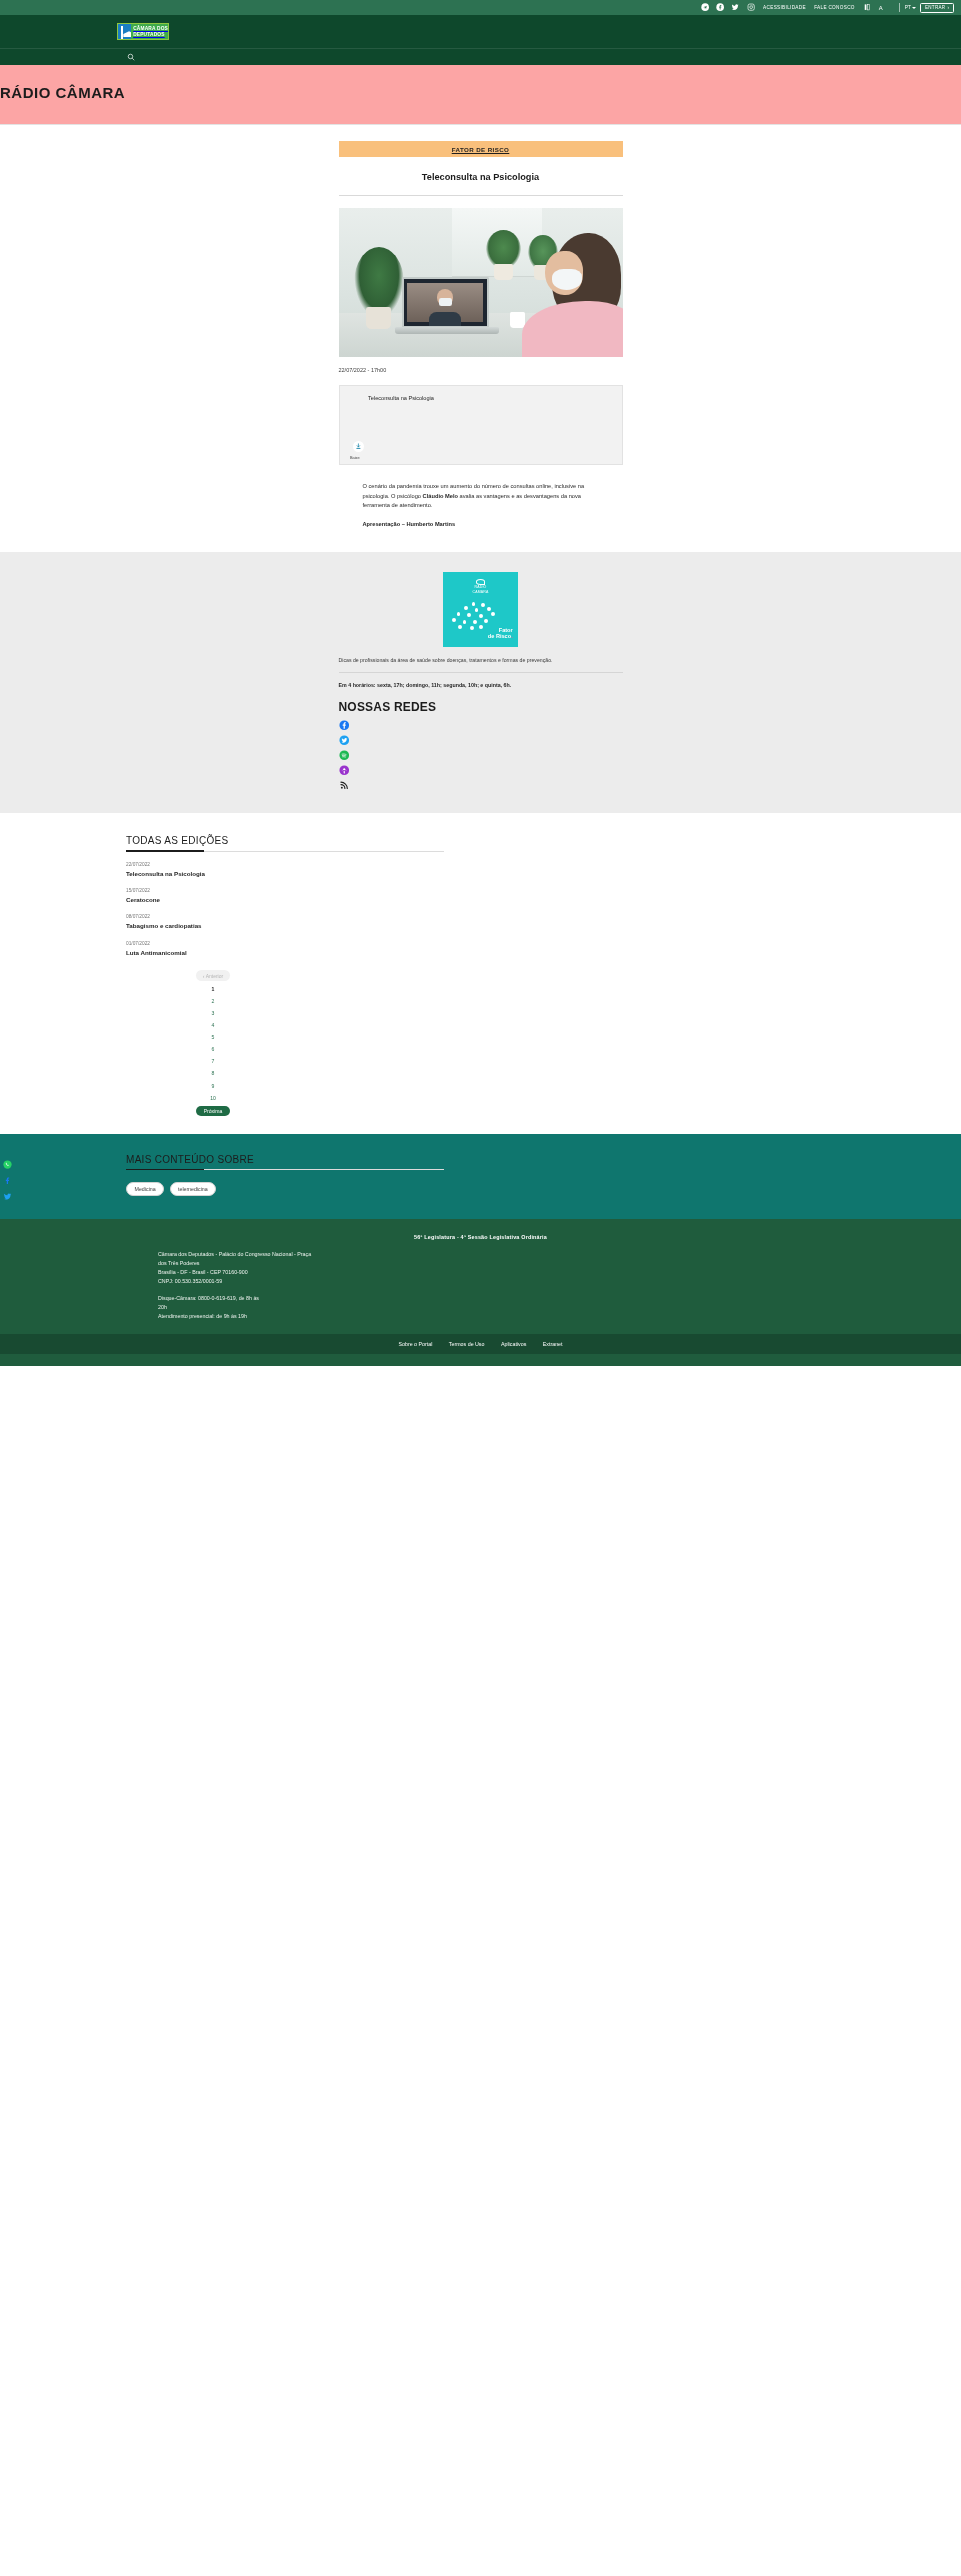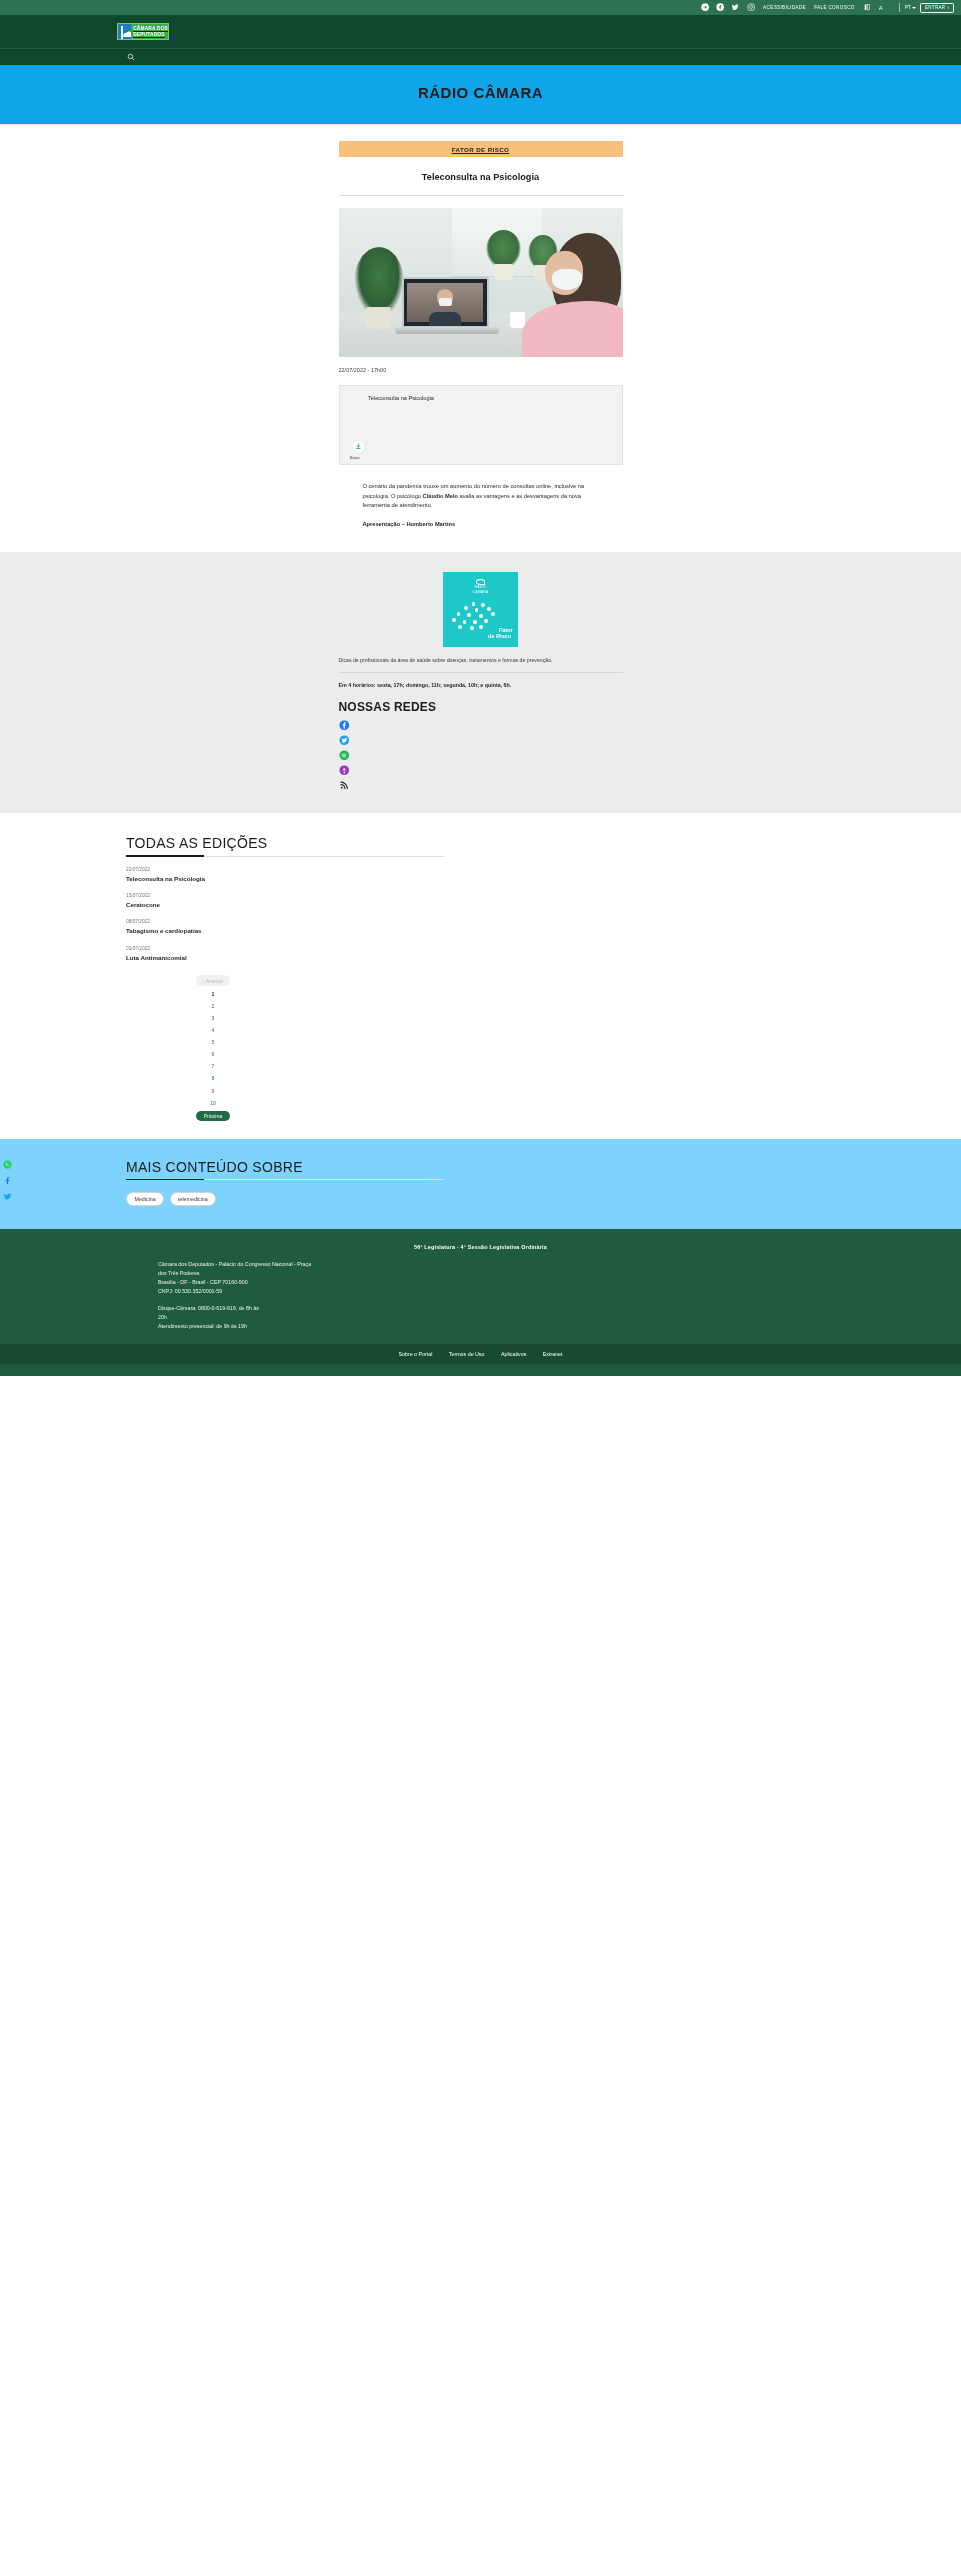--- a/index.html
+++ b/index.html
@@ -105,23 +105,22 @@
   }
   .search-icon-btn {
     margin-left: 126px;
     width: 9.8px; height: 9.8px;
     display: flex; align-items: center; justify-content: center;
     background: none; border: none; cursor: pointer;
   }
 
   
   .titleband {
-    background: #0ea5e9;
+    background: #fca5a5;
     padding: 19.5px 0 22.5px;
-    text-align: center;
     border-bottom: 0.8px solid #e3e3e3;
   }
   .titleband h1 {
     font-size: 15px;
     font-weight: 700;
     letter-spacing: 0.5px;
     color: #1c1c1c;
   }
 
   
@@ -346,21 +345,21 @@
     left: 3px;
     top: 1160px;
     display: flex; flex-direction: column; gap: 6.8px;
   }
   .share-rail svg { width: 9px; height: 9px; display: block; }
 
   
   .editions { background: #fff; padding: 22.5px 0 18px; }
   .ed-inner { width: 318px; margin-left: 126px; }
   .sect-h {
-    font-size: 14px;
+    font-size: 10px;
     font-weight: 400;
     letter-spacing: 0.3px;
     color: #1c1c1c;
     padding-bottom: 4.5px;
     border-bottom: 0.8px solid #dcdcdc;
     position: relative;
   }
   .sect-h:after {
     content: ""; position: absolute; left: 0; bottom: -0.8px;
     width: 78px; height: 1.5px; background: #1c1c1c;
@@ -390,21 +389,21 @@
   }
   .pg-num.active { color: #1c1c1c; font-weight: 700; }
   .pg-next {
     background: #1f6b45; color: #ffffff;
     border: none; border-radius: 7.5px;
     font-size: 5.1px; padding: 2.3px 7.5px; cursor: pointer;
     position: relative;
   }
 
   
-  .moresect { background: #7dd3fc; padding: 19.5px 0 22.5px; }
+  .moresect { background: #0f766e; padding: 19.5px 0 22.5px; }
   .tags { margin-top: 12px; display: flex; gap: 5.3px; }
   .tag {
     border: 0.8px solid #d2d2d2;
     border-radius: 8.3px;
     padding: 3px 7.5px;
     font-size: 5.3px;
     color: #3a3a3a;
     text-decoration: none;
     background: #fff;
   }

